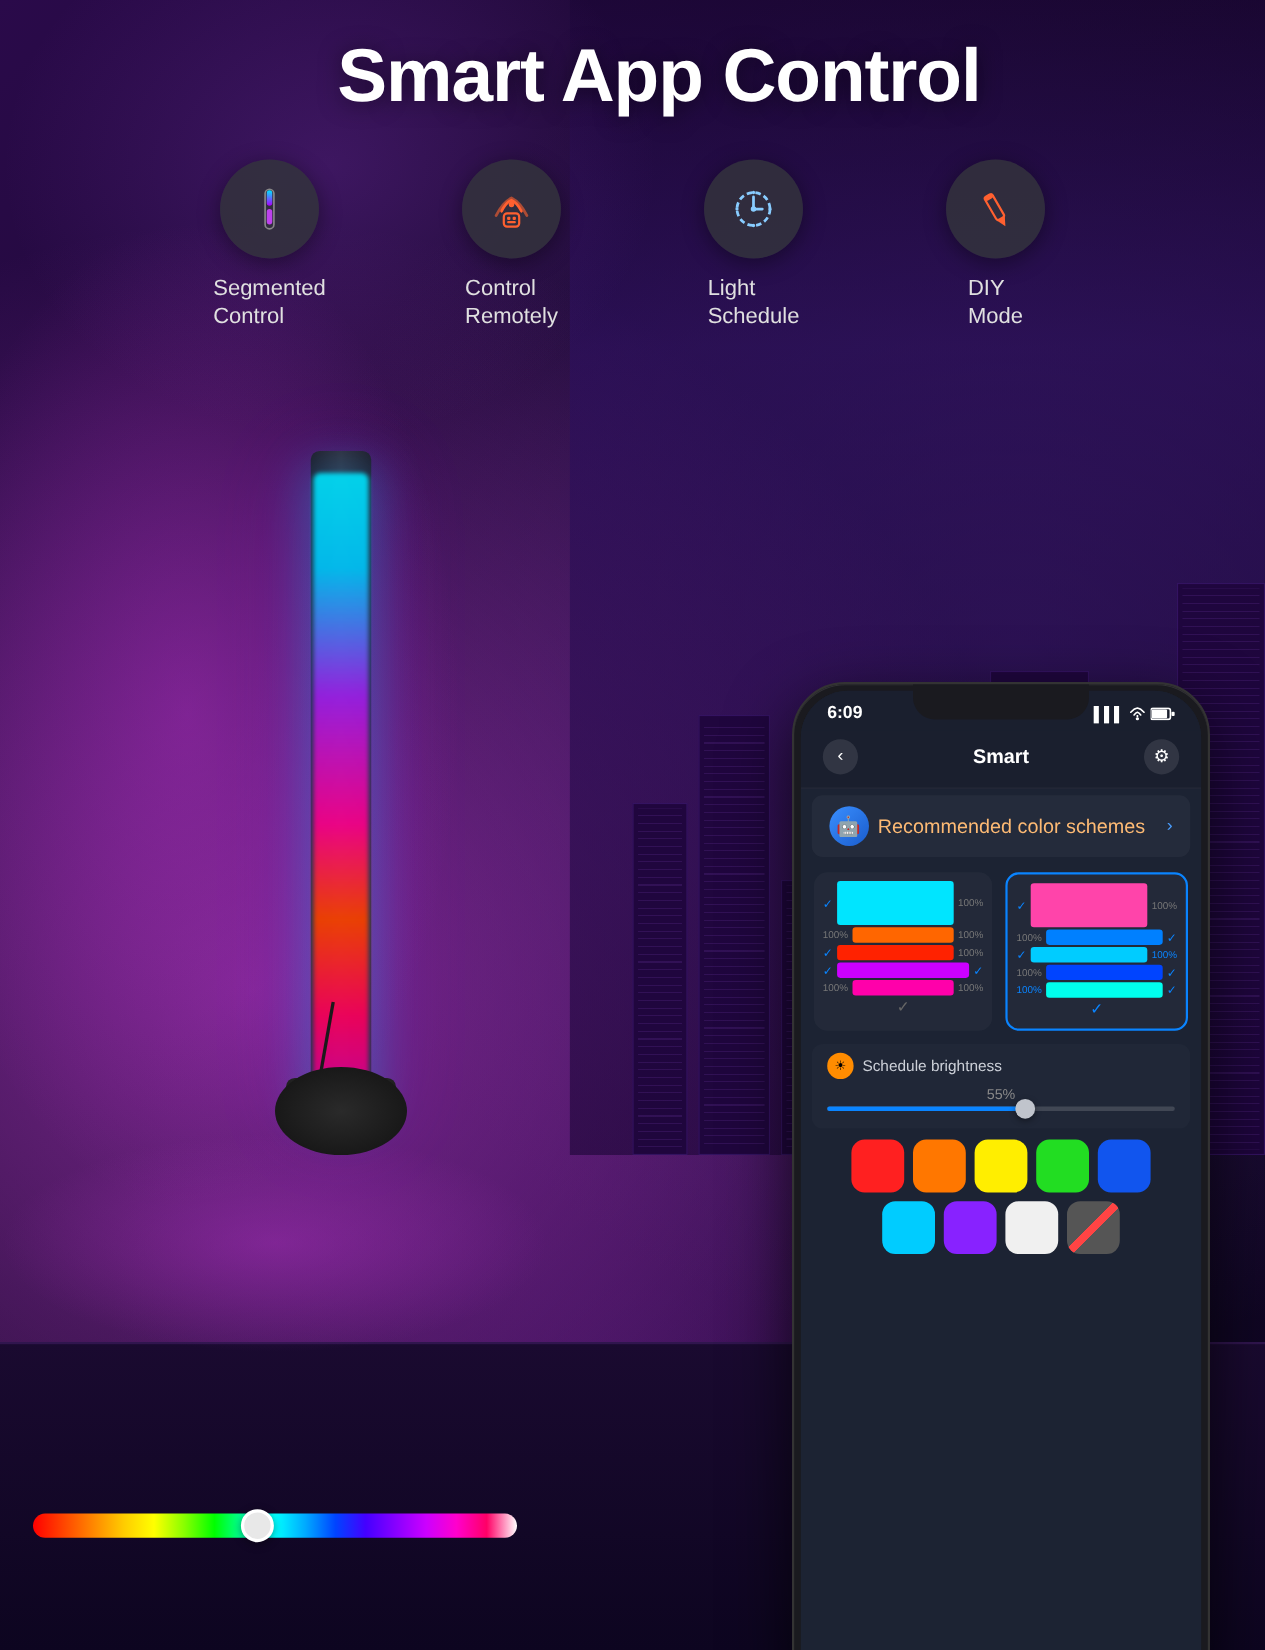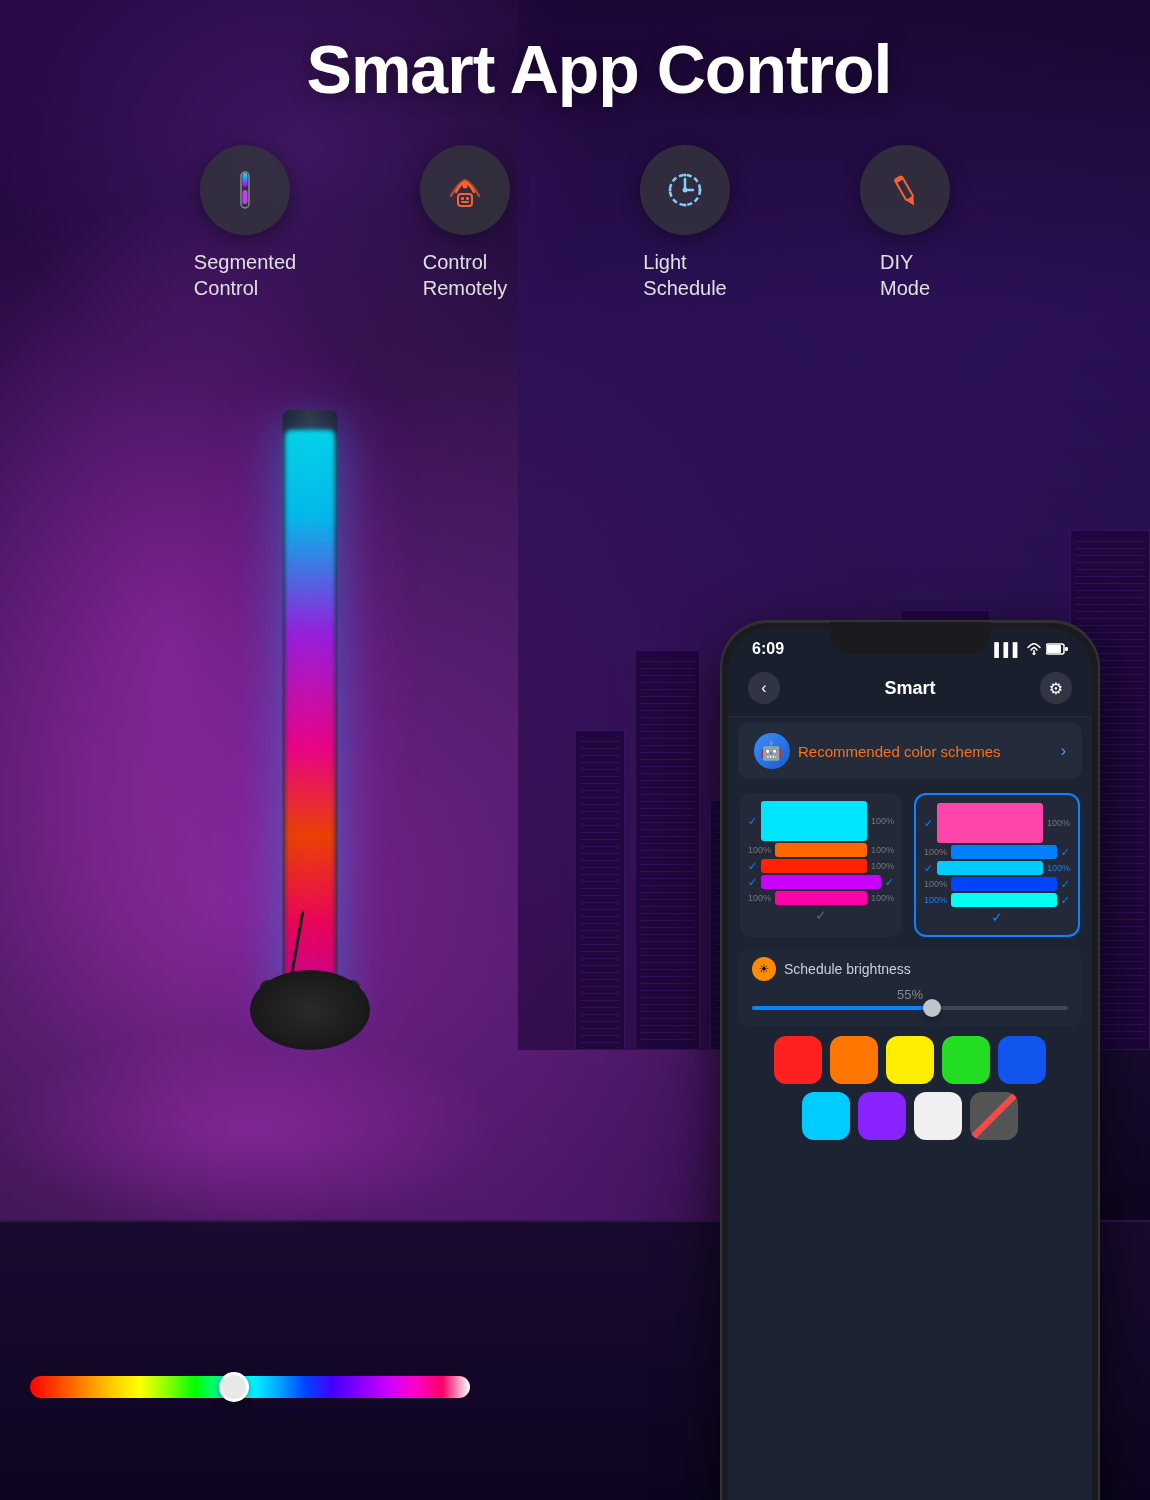--- a/index.html
+++ b/index.html
@@ -356,22 +356,22 @@
       height: 36px;
       border-radius: 50%;
       background: linear-gradient(135deg, #3a8fff, #1a5ccc);
       display: flex;
       align-items: center;
       justify-content: center;
       font-size: 18px;
     }
 
     .recommended-text {
-      font-size: 15px;
-      color: #f97316;
+      font-size: 18px;
+      color: #fdba74;
     }
 
     .recommended-arrow {
       color: #4a9eff;
       font-size: 16px;
     }
 
     
     .color-scheme-grid {
       display: flex;

